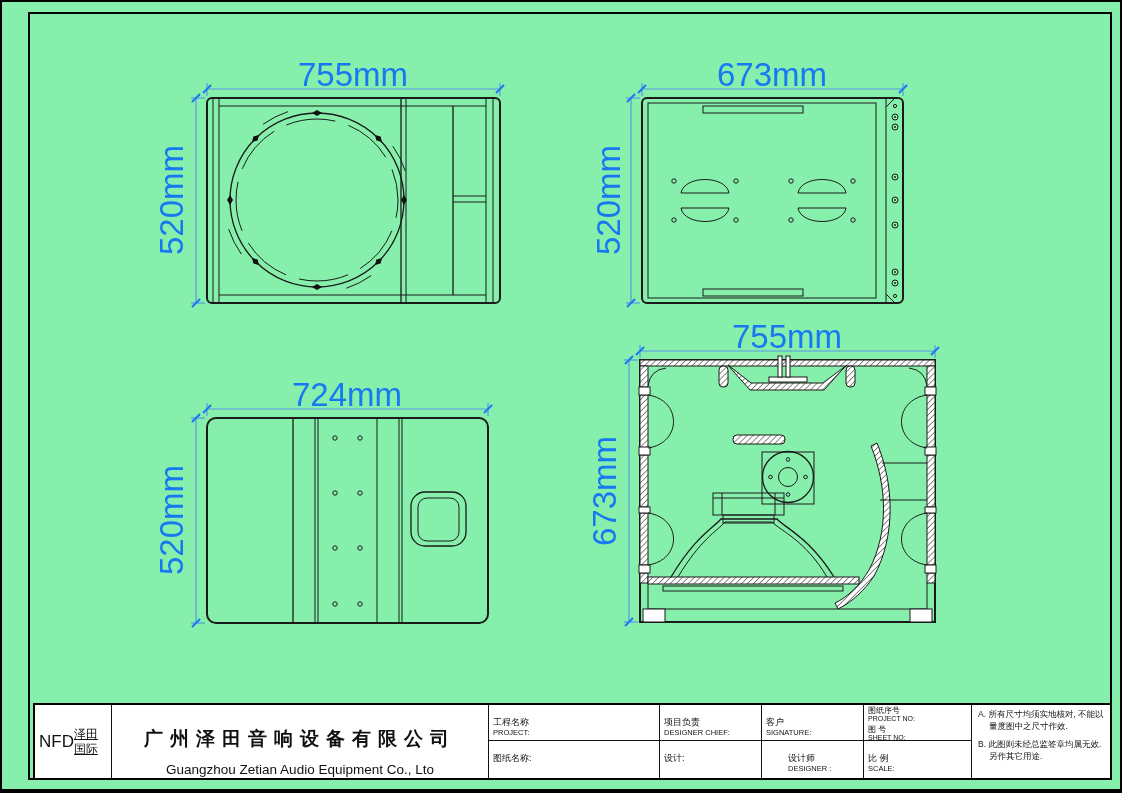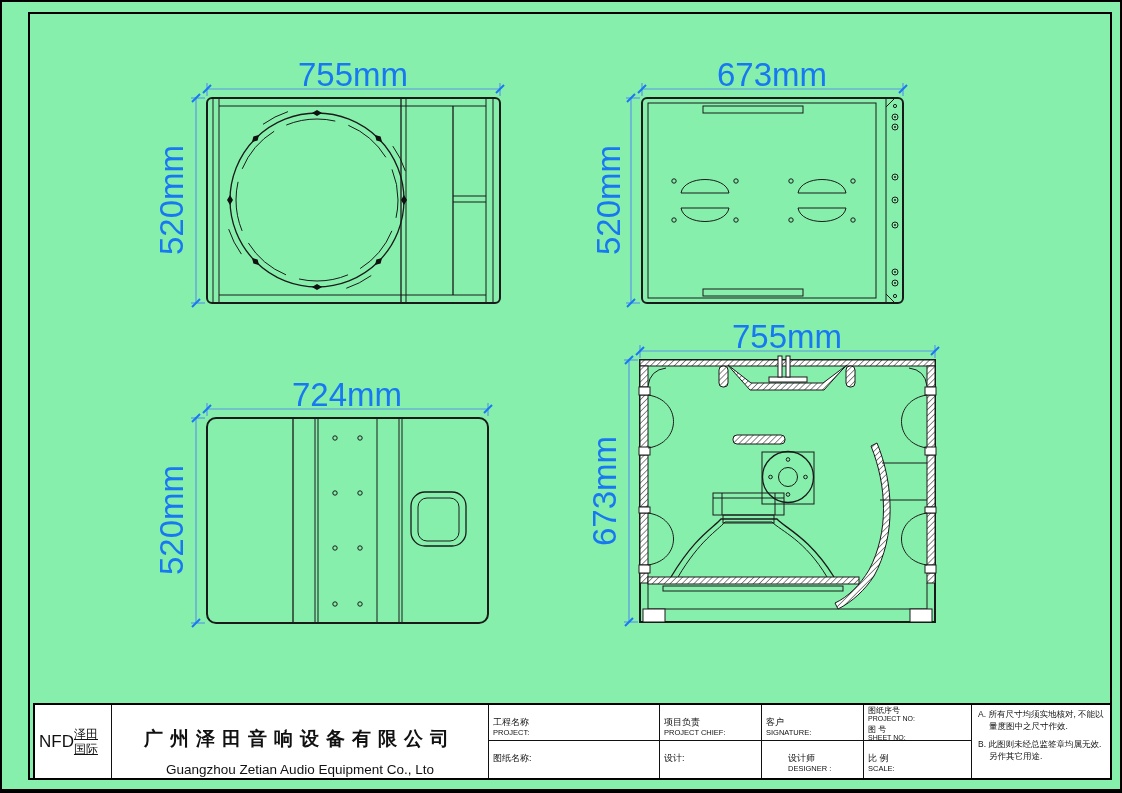--- a/index.html
+++ b/index.html
@@ -318,21 +318,21 @@
     <div class="tb-cell cell-company">
       <div class="company-cn">广州泽田音响设备有限公司</div>
       <div class="company-en">Guangzhou Zetian Audio Equipment Co., Lto</div>
     </div>
     <div class="tb-cell rowline cell-project">
       <div class="f-cn">工程名称</div>
       <div class="f-en">PROJECT:</div>
     </div>
     <div class="tb-cell rowline cell-chief">
       <div class="f-cn">项目负责</div>
-      <div class="f-en">PROJECT CHIEF:</div>
+      <div class="f-en">DESIGNER CHIEF:</div>
     </div>
     <div class="tb-cell rowline cell-customer">
       <div class="f-cn">客户</div>
       <div class="f-en">SIGNATURE:</div>
     </div>
     <div class="tb-cell rowline cell-no">
       <div class="f-cn-s">图纸序号</div>
       <div class="f-en-s">PROJECT NO:</div>
       <div class="f-cn-s" style="margin-top:2px">图 号</div>
       <div class="f-en-s">SHEET NO:</div>

